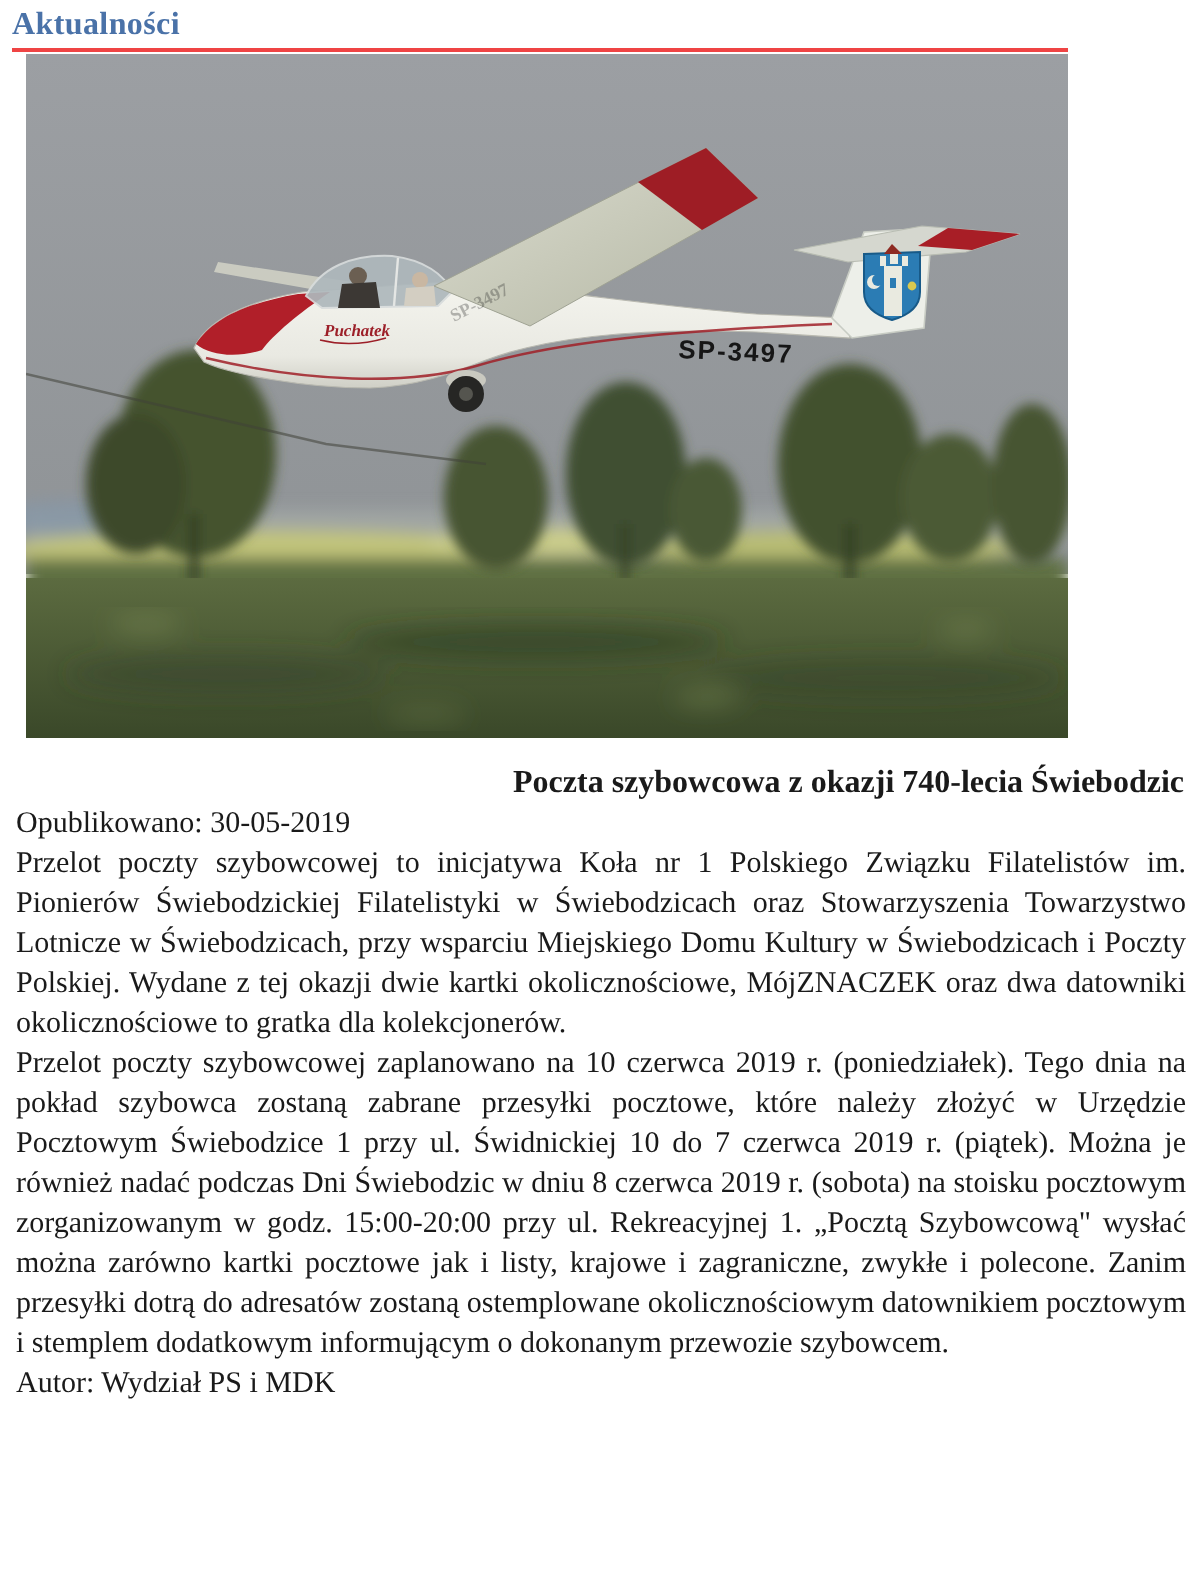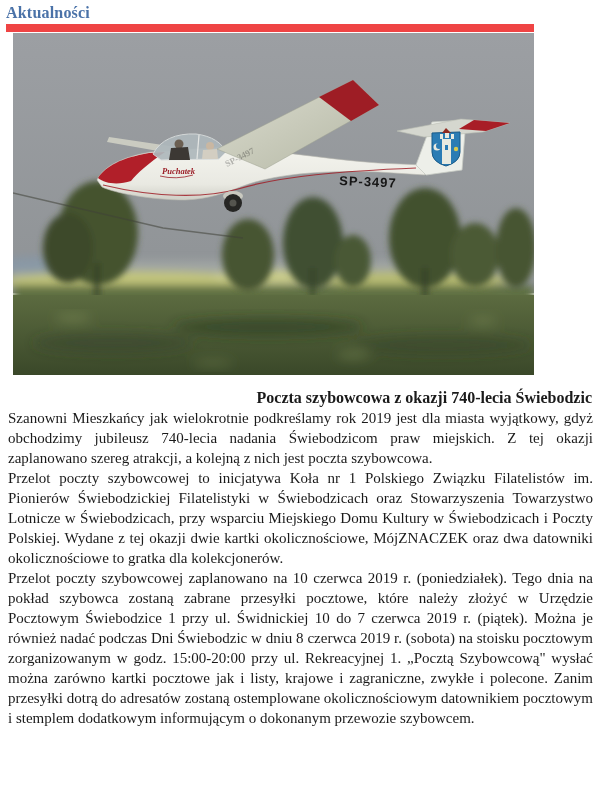--- a/index.html
+++ b/index.html
@@ -5,21 +5,21 @@
   html,body{margin:0;padding:0;}
   body{
     width:600px;height:786px;background:#ffffff;
     font-family:"Liberation Serif", serif;color:#1a1a1a;
     overflow:hidden;
   }
   .section-head{
     margin:4px 0 0 6px;width:528px;
     font-size:16px;font-weight:bold;letter-spacing:.2px;
     color:#4a72a8;
-    border-bottom:8px solid #ef4444;padding-bottom:2px;
+    border-bottom:2px solid #ef4444;padding-bottom:2px;
     line-height:18px;
   }
   .section-head a{color:inherit;text-decoration:none;cursor:pointer;}
   .photo{
     width:521px;height:342px;margin:1px 0 0 13px;display:block;
   }
   .article-title{
     text-align:right;font-weight:bold;font-size:16px;
     margin:13px 8px 0;line-height:19px;
   }
@@ -161,16 +161,17 @@
     <text x="326" y="152" font-size="13" font-weight="bold" letter-spacing="1" fill="#161616" transform="rotate(2.5 326 152)" font-family="Liberation Sans, sans-serif">SP-3497</text>
 
     <text x="149" y="141" font-size="8.5" font-style="italic" font-weight="bold" fill="#9c1f28" font-family="Liberation Serif, serif">Puchatek</text>
     <path d="M 147,143 Q 163,147 180,142" stroke="#9c1f28" stroke-width="0.8" fill="none"></path>
   </g>
 </svg>
 
 <div class="article-title">Poczta szybowcowa z okazji 740-lecia Świebodzic</div>
 
 <div class="content">
-  <p>Szanowni Mieszkańcy jak wielokrotnie podkreślamy rok 2019 jest dla miasta wyjątkowy, gdyż obchodzimy jubileusz 740-lecia nadania Świebodzicom praw miejskich. Z tej okazji zaplanowano szereg atrakcji, a kolejną z nich jest poczta szybowcowa.</p>
+  <p>Opublikowano: 30-05-2019</p>
   <p>Przelot poczty szybowcowej to inicjatywa Koła nr 1 Polskiego Związku Filatelistów im. Pionierów Świebodzickiej Filatelistyki w Świebodzicach oraz Stowarzyszenia Towarzystwo Lotnicze w Świebodzicach, przy wsparciu Miejskiego Domu Kultury w Świebodzicach i Poczty Polskiej. Wydane z tej okazji dwie kartki okolicznościowe, MójZNACZEK oraz dwa datowniki okolicznościowe to gratka dla kolekcjonerów.</p>
   <p>Przelot poczty szybowcowej zaplanowano na 10 czerwca 2019 r. (poniedziałek). Tego dnia na pokład szybowca zostaną zabrane przesyłki pocztowe, które należy złożyć w Urzędzie Pocztowym Świebodzice 1 przy ul. Świdnickiej 10 do 7 czerwca 2019 r. (piątek). Można je również nadać podczas Dni Świebodzic w dniu 8 czerwca 2019 r. (sobota) na stoisku pocztowym zorganizowanym w godz. 15:00-20:00 przy ul. Rekreacyjnej 1. „Pocztą Szybowcową" wysłać można zarówno kartki pocztowe jak i listy, krajowe i zagraniczne, zwykłe i polecone. Zanim przesyłki dotrą do adresatów zostaną ostemplowane okolicznościowym datownikiem pocztowym i stemplem dodatkowym informującym o dokonanym przewozie szybowcem.</p>
+  <p>Autor: Wydział PS i MDK</p>
 </div>
 
 </body></html>

